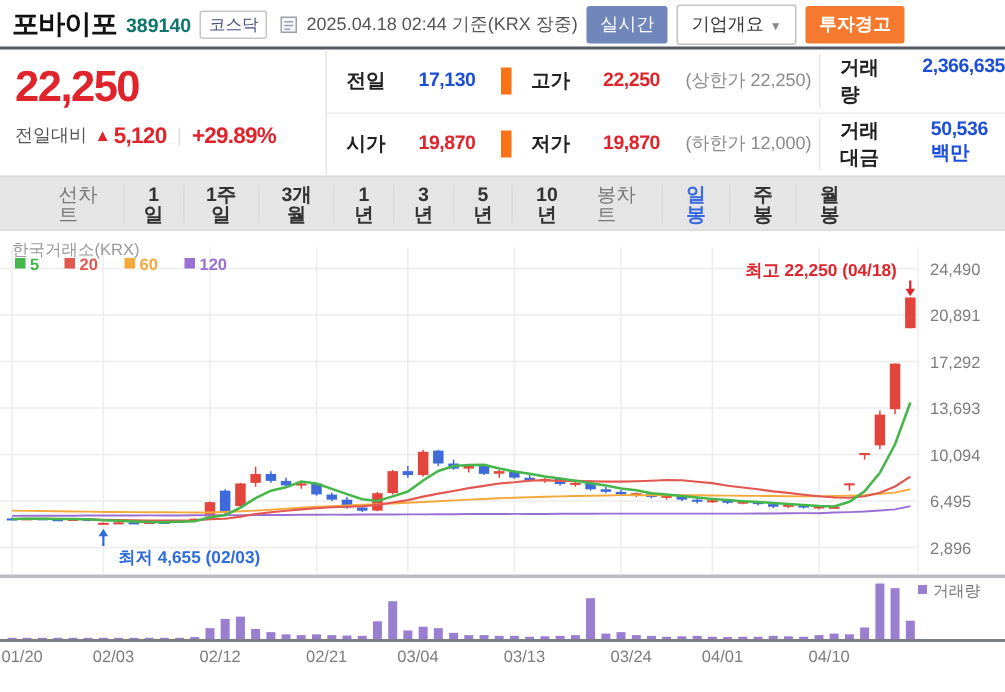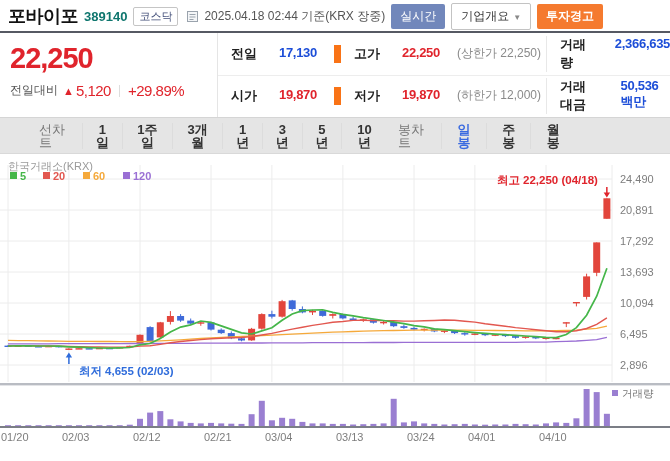--- a/index.html
+++ b/index.html
@@ -13,21 +13,21 @@
   .hbtn{font-size:12px;border:none;border-radius:2px;padding:4px 9px;margin-left:6px;cursor:pointer;font-family:inherit;}
   .hbtn.realtime{background:#7187bb;color:#fff;}
   .hbtn.overview{background:#fff;color:#333;border:1px solid #c3c3c3;}
   .hbtn.overview .caret{font-size:8px;color:#888;margin-left:4px;}
   .hbtn.warning{background:#f57a2f;color:#fff;font-weight:bold;}
   .price-section{height:84px;display:flex;border-bottom:1px solid #d5d5d5;}
   .price-box{width:218px;border-right:1px solid #e5e5e5;padding:11px 0 0 10px;box-sizing:border-box;}
   .current-price{font-size:29px;font-weight:bold;color:#e0242c;letter-spacing:-1px;line-height:1;}
   .change-row{margin-top:9px;display:flex;align-items:center;font-size:12px;color:#555;}
   .change-row .arrow{color:#e0242c;font-size:11px;margin:0 2px 0 5px;}
-  .change-row .chg,.change-row .pct{font-size:15px;font-weight:normal;color:#e0242c;letter-spacing:-0.5px;text-align:center;}
+  .change-row .chg,.change-row .pct{font-size:15px;font-weight:bold;color:#e0242c;letter-spacing:-0.5px;text-align:center;}
   .vdiv{display:inline-block;width:1px;height:12px;background:#ddd;margin:0 8px;}
   .summary-table{flex:1;display:flex;flex-direction:column;}
   .srow{flex:1;display:flex;align-items:center;}
   .srow:first-child{border-bottom:1px solid #ededed;}
   .scell{display:flex;align-items:flex-start;box-sizing:border-box;padding-left:13px;gap:12px;}
   .scell.c1{width:116px;}
   .scell.c2{width:212px;border-left:7px solid #f97316;}
   .scell.c3{flex:1;border-left:1px solid #e8e8e8;}
   .slabel{font-size:13px;font-weight:bold;color:#222;margin-right:10px;}
   .sval{font-size:13px;font-weight:bold;color:#1d4ed8;letter-spacing:-0.3px;}

